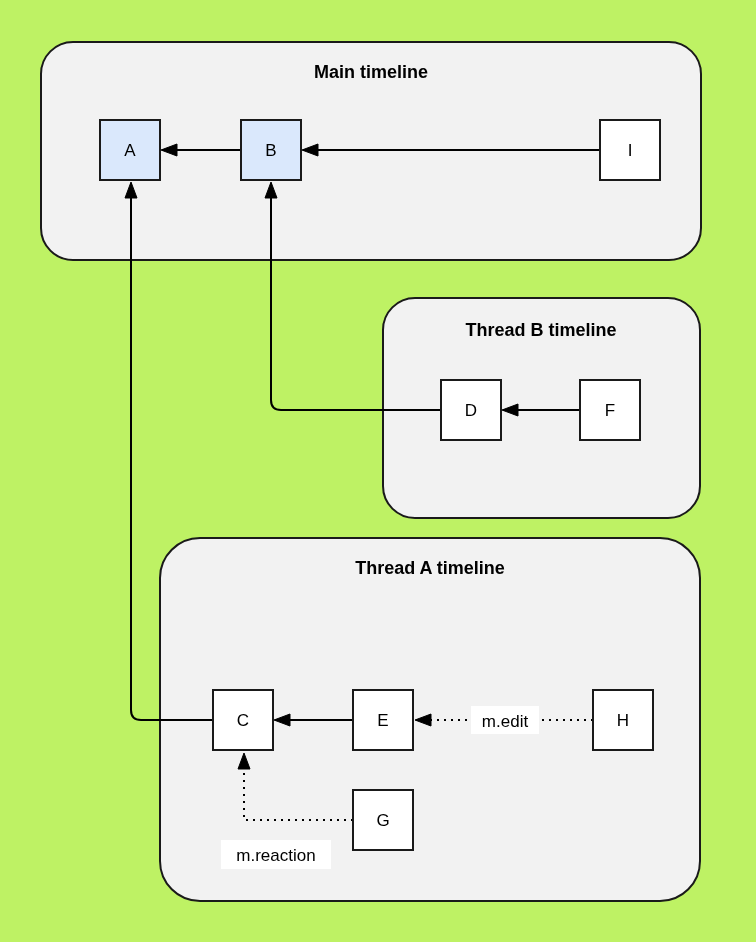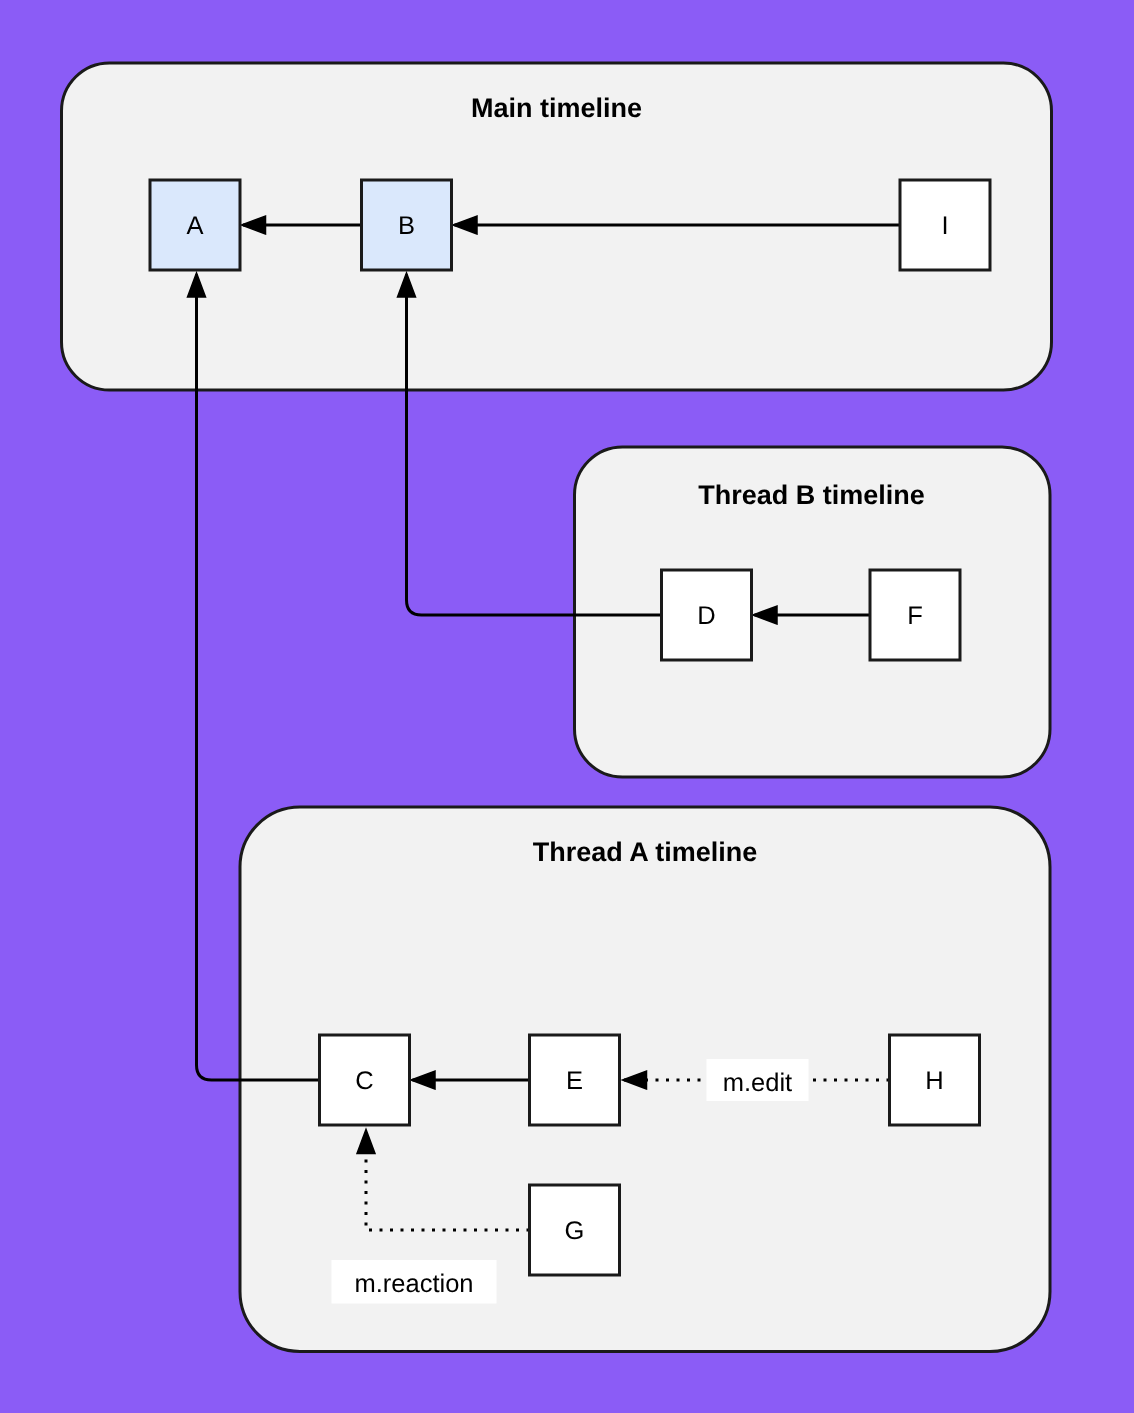--- a/index.html
+++ b/index.html
@@ -4,21 +4,21 @@
 <style>
   html, body {
     margin: 0;
     padding: 0;
     background: #ffffff;
   }
   .canvas {
     position: relative;
     width: 756px;
     height: 942px;
-    background: #8b5cf6;
+    background: #bef264;
     font-family: "Liberation Sans", sans-serif;
     overflow: hidden;
   }
   svg text {
     font-family: "Liberation Sans", sans-serif;
     fill: #000000;
   }
   .container-box {
     stroke: #1a1a1a;
     stroke-width: 2;

